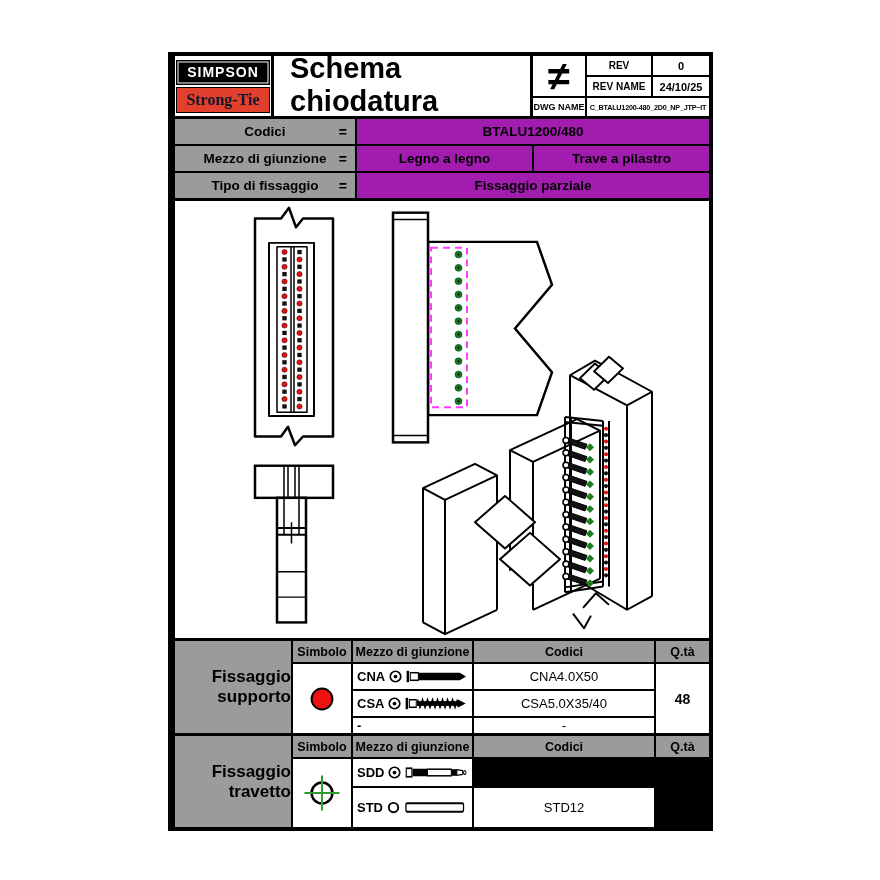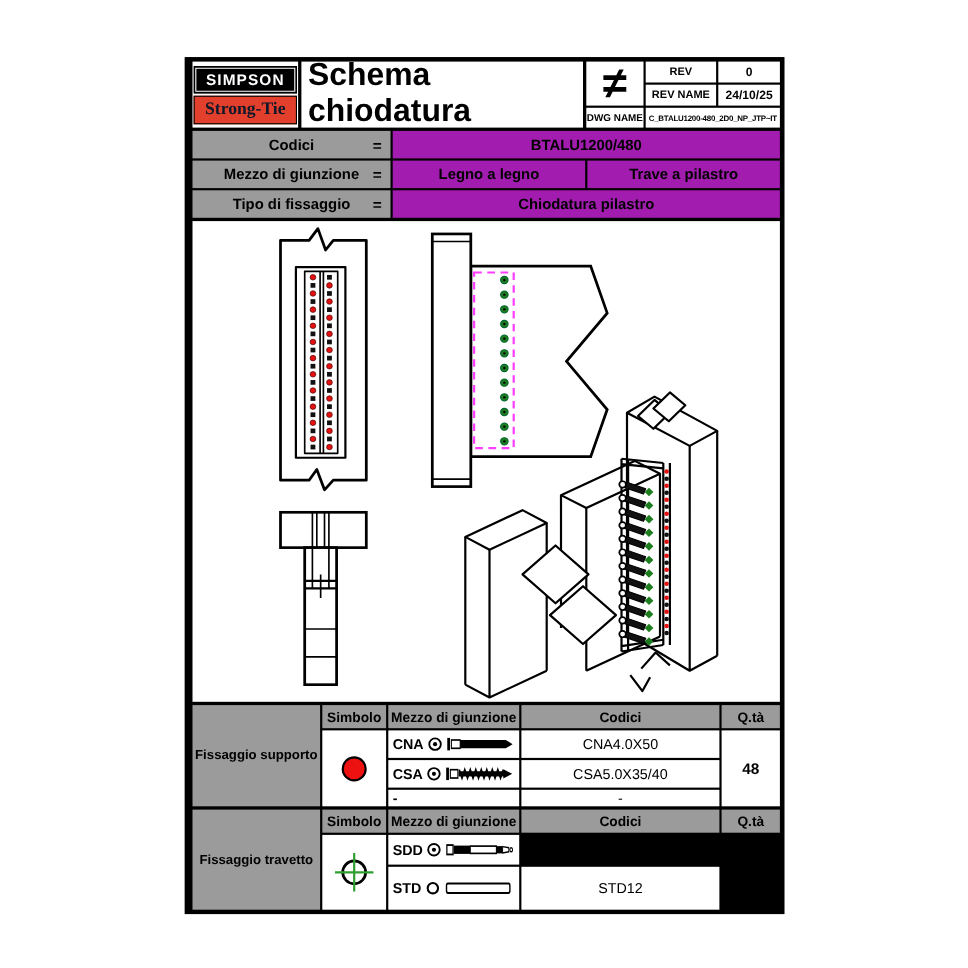--- a/index.html
+++ b/index.html
@@ -8,21 +8,21 @@
          border:4px solid #000;border-left-width:7px;background:#000;
          display:flex;flex-direction:column;gap:3px;}
   
   .hdr{height:60px;flex:none;display:flex;gap:3px;background:#000;}
   .logo-cell{width:96px;flex:none;background:#fff;display:flex;flex-direction:column;align-items:center;justify-content:center;gap:2px;}
   .logo-top{width:94px;height:25px;background:#000;color:#fff;display:flex;align-items:center;justify-content:center;
             font-weight:bold;font-size:14px;letter-spacing:1px;box-shadow:inset 0 0 0 1.5px #000,inset 0 0 0 2.5px #fff;}
   .logo-bot{width:94px;height:26px;background:#e2402c;color:#0f172a;display:flex;align-items:center;justify-content:center;
             font-family:"Liberation Serif",serif;font-weight:bold;font-size:16px;border:1px solid #000;box-sizing:border-box;}
   .title-cell{flex:1;background:#fff;display:flex;align-items:center;justify-content:center;}
-  .title-cell span{font-size:29px;font-weight:bold;border-bottom:2.5px solid #000;padding:0 6px 1px;}
+  .title-cell span{font-size:29px;font-weight:bold;border-bottom:2.5px solid #000;padding:0 16px 1px;}
   .rev-block{width:176px;flex:none;background:#000;display:grid;gap:2px;
              grid-template-columns:52px 64px 1fr;grid-template-rows:19px 19px 1fr;}
   .rev-block>div{background:#fff;display:flex;align-items:center;justify-content:center;}
   .neq-cell{grid-row:1/3;grid-column:1;font-size:40px;font-weight:900;line-height:40px;}
   .rev-lab{font-size:10px;font-weight:bold;}
   .rev-val{font-size:11px;font-weight:bold;}
   .dwg-lab{grid-row:3;grid-column:1;font-size:9px;font-weight:bold;}
   .dwg-val{grid-row:3;grid-column:2/4;font-size:7.2px;font-weight:bold;letter-spacing:-0.2px;}
   
   .info{flex:none;display:flex;flex-direction:column;gap:2px;background:#000;}
@@ -35,21 +35,21 @@
   
   .draw{flex:none;height:437px;background:#fff;}
   .draw svg{display:block;width:100%;height:100%;}
   
   .fixwrap{flex:1;display:flex;flex-direction:column;gap:3px;background:#000;}
   .fixgrid{display:grid;gap:2px;background:#000;grid-template-columns:116px 58px 119px 180px 1fr;}
   .fixgrid>div{background:#fff;display:flex;align-items:center;justify-content:center;}
   .fix-sup{flex:1;grid-template-rows:21px 25px 25px 1fr;}
   .fix-trav{flex:1;grid-template-rows:21px 27px 1fr;}
   .ghead{background:#9b9b9b !important;font-weight:bold;font-size:12.5px;}
-  .rowlabel{grid-column:1;grid-row:1/-1;background:#9b9b9b !important;font-weight:bold;font-size:12px;text-align:right;line-height:1.15;}
+  .rowlabel{grid-column:1;grid-row:1/-1;background:#9b9b9b !important;font-weight:bold;font-size:17px;text-align:right;line-height:1.15;}
   .symcell{grid-column:2;grid-row:2/-1;}
   .qtycell{grid-column:5;grid-row:2/-1;font-weight:bold;font-size:14px;}
   .means{justify-content:flex-start !important;padding:0 4px;gap:3px;}
   .means .fname{font-weight:bold;font-size:13px;white-space:nowrap;}
   .glyph{width:15px;height:15px;flex:none;}
   .fast{height:17px;flex:1;min-width:0;}
   .codecell{font-weight:normal;font-size:13px;}
 </style>
 </head>
 <body>
@@ -89,21 +89,21 @@
         <span class="eq">=</span>
       </div>
       <div>Legno a legno</div>
       <div>Trave a pilastro</div>
     </div>
     <div class="irow c1">
       <div class="ilabel">
         <span>Tipo di fissaggio</span>
         <span class="eq">=</span>
       </div>
-      <div>Chiodatura pilastro</div>
+      <div>Fissaggio parziale</div>
     </div>
   </div>
 
   <div class="draw">
     <svg viewBox="0 0 534 449" preserveAspectRatio="none">
 
       <g stroke-linejoin="round">
         <path d="M80,18 H106 L114,7 L121,27 L128,18 H158 V242 H128 L120,251 L113,232 L106,242 H80 Z" fill="#fff" stroke="#000" stroke-width="2.5"></path>
         <rect x="94" y="43" width="45" height="178" fill="#fff" stroke="#000" stroke-width="2"></rect>
         <rect x="102" y="47" width="30" height="170" fill="#fff" stroke="#000" stroke-width="1.5"></rect>

